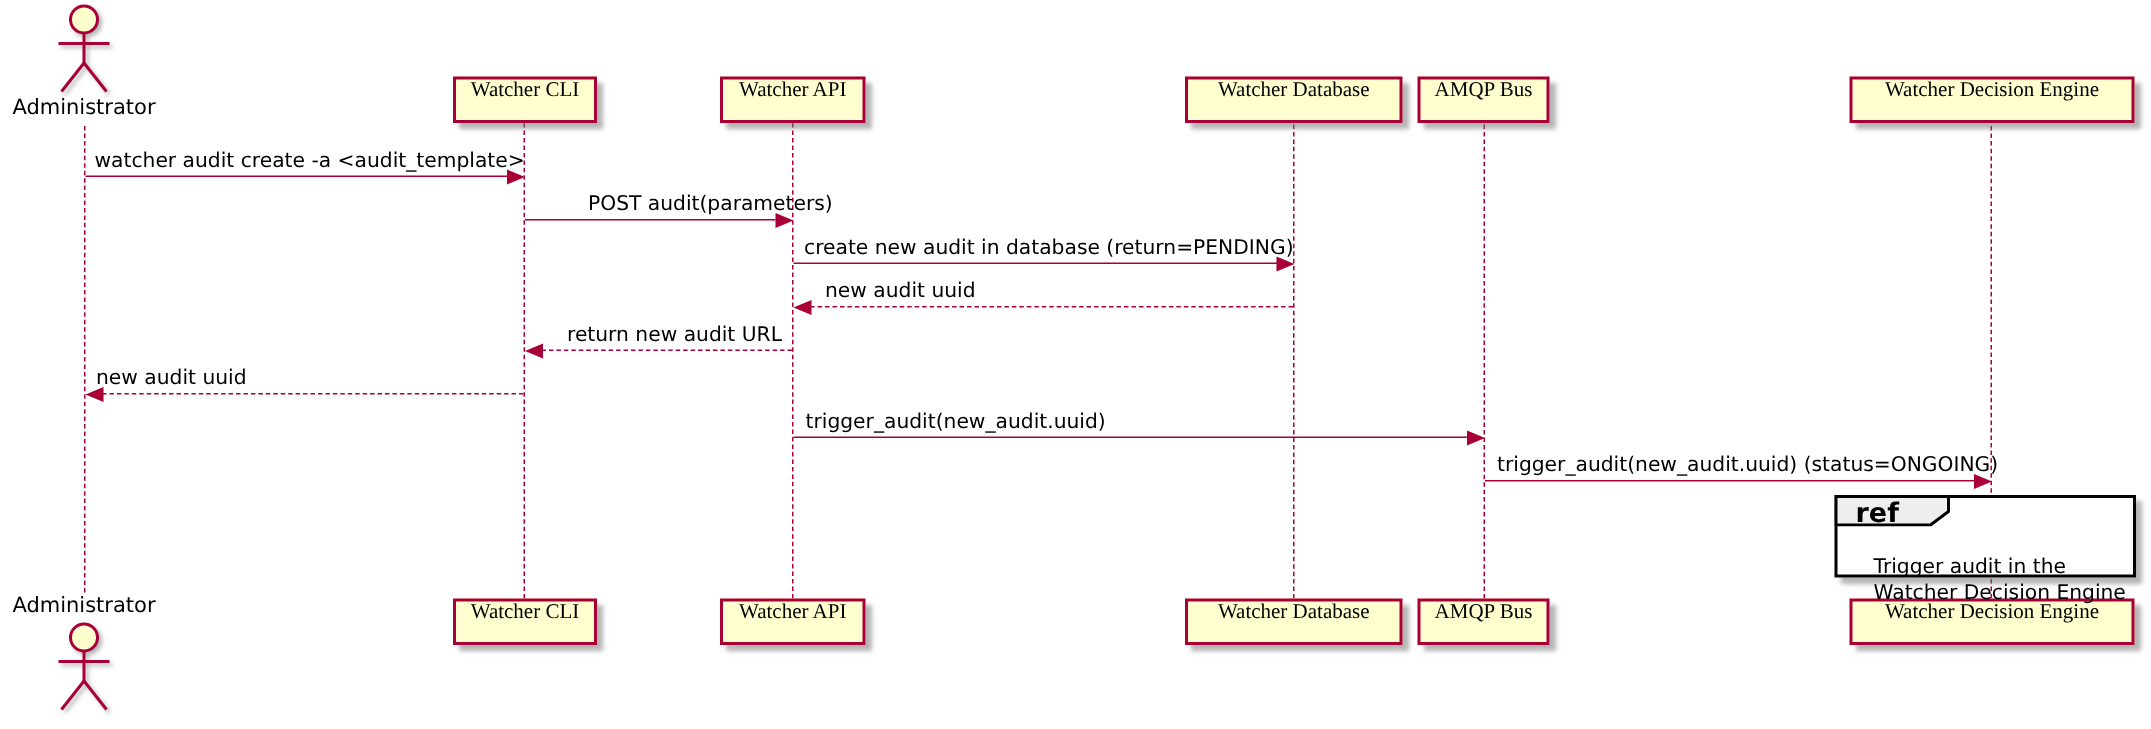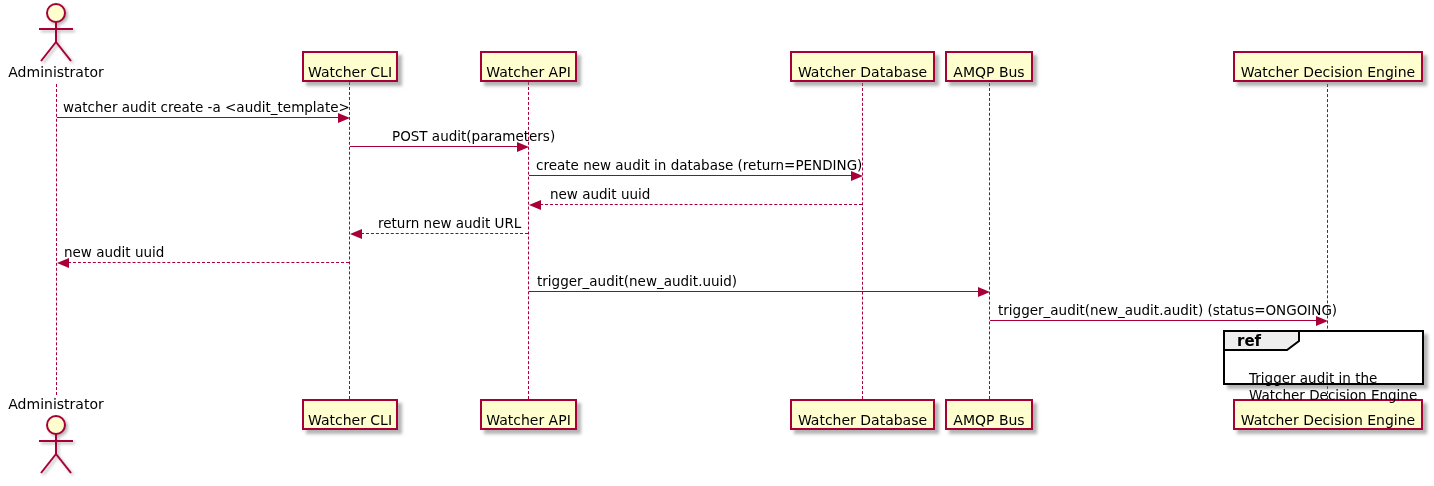--- a/index.html
+++ b/index.html
@@ -27,25 +27,26 @@
     width: 0;
     border-left: 1px dashed var(--accent);
   }
   .participant {
     position: absolute;
     height: 31px;
     background: var(--participant_fill);
     border: 2px solid var(--accent);
     box-shadow: 4px 4px 3px var(--shadow);
     display: flex;
-    align-items: flex-end;
+    align-items: flex-start;
     justify-content: center;
     font-size: 14px;
     white-space: nowrap;
     z-index: 3;
+    font-family: Liberation Serif, serif;
   }
   .actor-label {
     position: absolute;
     width: 112px;
     text-align: center;
     font-size: 14px;
     white-space: nowrap;
     z-index: 3;
   }
   .actor-figure {
@@ -81,21 +82,21 @@
     width: 201px; height: 55px;
     background: #ffffff;
     border: 2px solid var(--ref_border);
     box-shadow: 4px 4px 3px var(--shadow);
     z-index: 5;
   }
   .ref-tab { position: absolute; left: -2px; top: -2px; }
   .ref-keyword {
     position: absolute;
     left: 12px; top: 0px;
-    font-size: 15px;
+    font-size: 18px;
     font-weight: bold;
     z-index: 6;
   }
   .ref-text {
     position: absolute;
     left: 24px; top: 17px;
     font-size: 13.5px;
     line-height: 17px;
     white-space: nowrap;
     margin-top: 21px;
@@ -161,21 +162,21 @@
   <div class="head left" style="left:350px; top:229px;"></div>
 
   <div class="msg-label" style="left:64px; top:244px;">new audit uuid</div>
   <div class="msg-line dashed" style="left:68px; top:262px; width:281px;"></div>
   <div class="head left" style="left:57px; top:258px;"></div>
 
   <div class="msg-label" style="left:537px; top:273px;">trigger_audit(new_audit.uuid)</div>
   <div class="msg-line solid" style="left:529px; top:291px; width:450px;"></div>
   <div class="head right" style="left:978px; top:287px;"></div>
 
-  <div class="msg-label" style="left:998px; top:302px;">trigger_audit(new_audit.audit) (status=ONGOING)</div>
+  <div class="msg-label" style="left:998px; top:302px;">trigger_audit(new_audit.uuid) (status=ONGOING)</div>
   <div class="msg-line solid" style="left:990px; top:320px; width:326px;"></div>
   <div class="head right" style="left:1316px; top:316px;"></div>
 
   <div class="ref-box">
     <svg class="ref-tab" width="78" height="21" viewBox="0 0 78 21">
       <path d="M1,1 H76 V11 L64,20 H1 Z" fill="var(--ref_keyword_fill)" stroke="var(--ref_border)" stroke-width="2"></path>
     </svg>
     <div class="ref-keyword">ref</div>
     <div class="ref-text">
       <div>Trigger audit in the</div>

